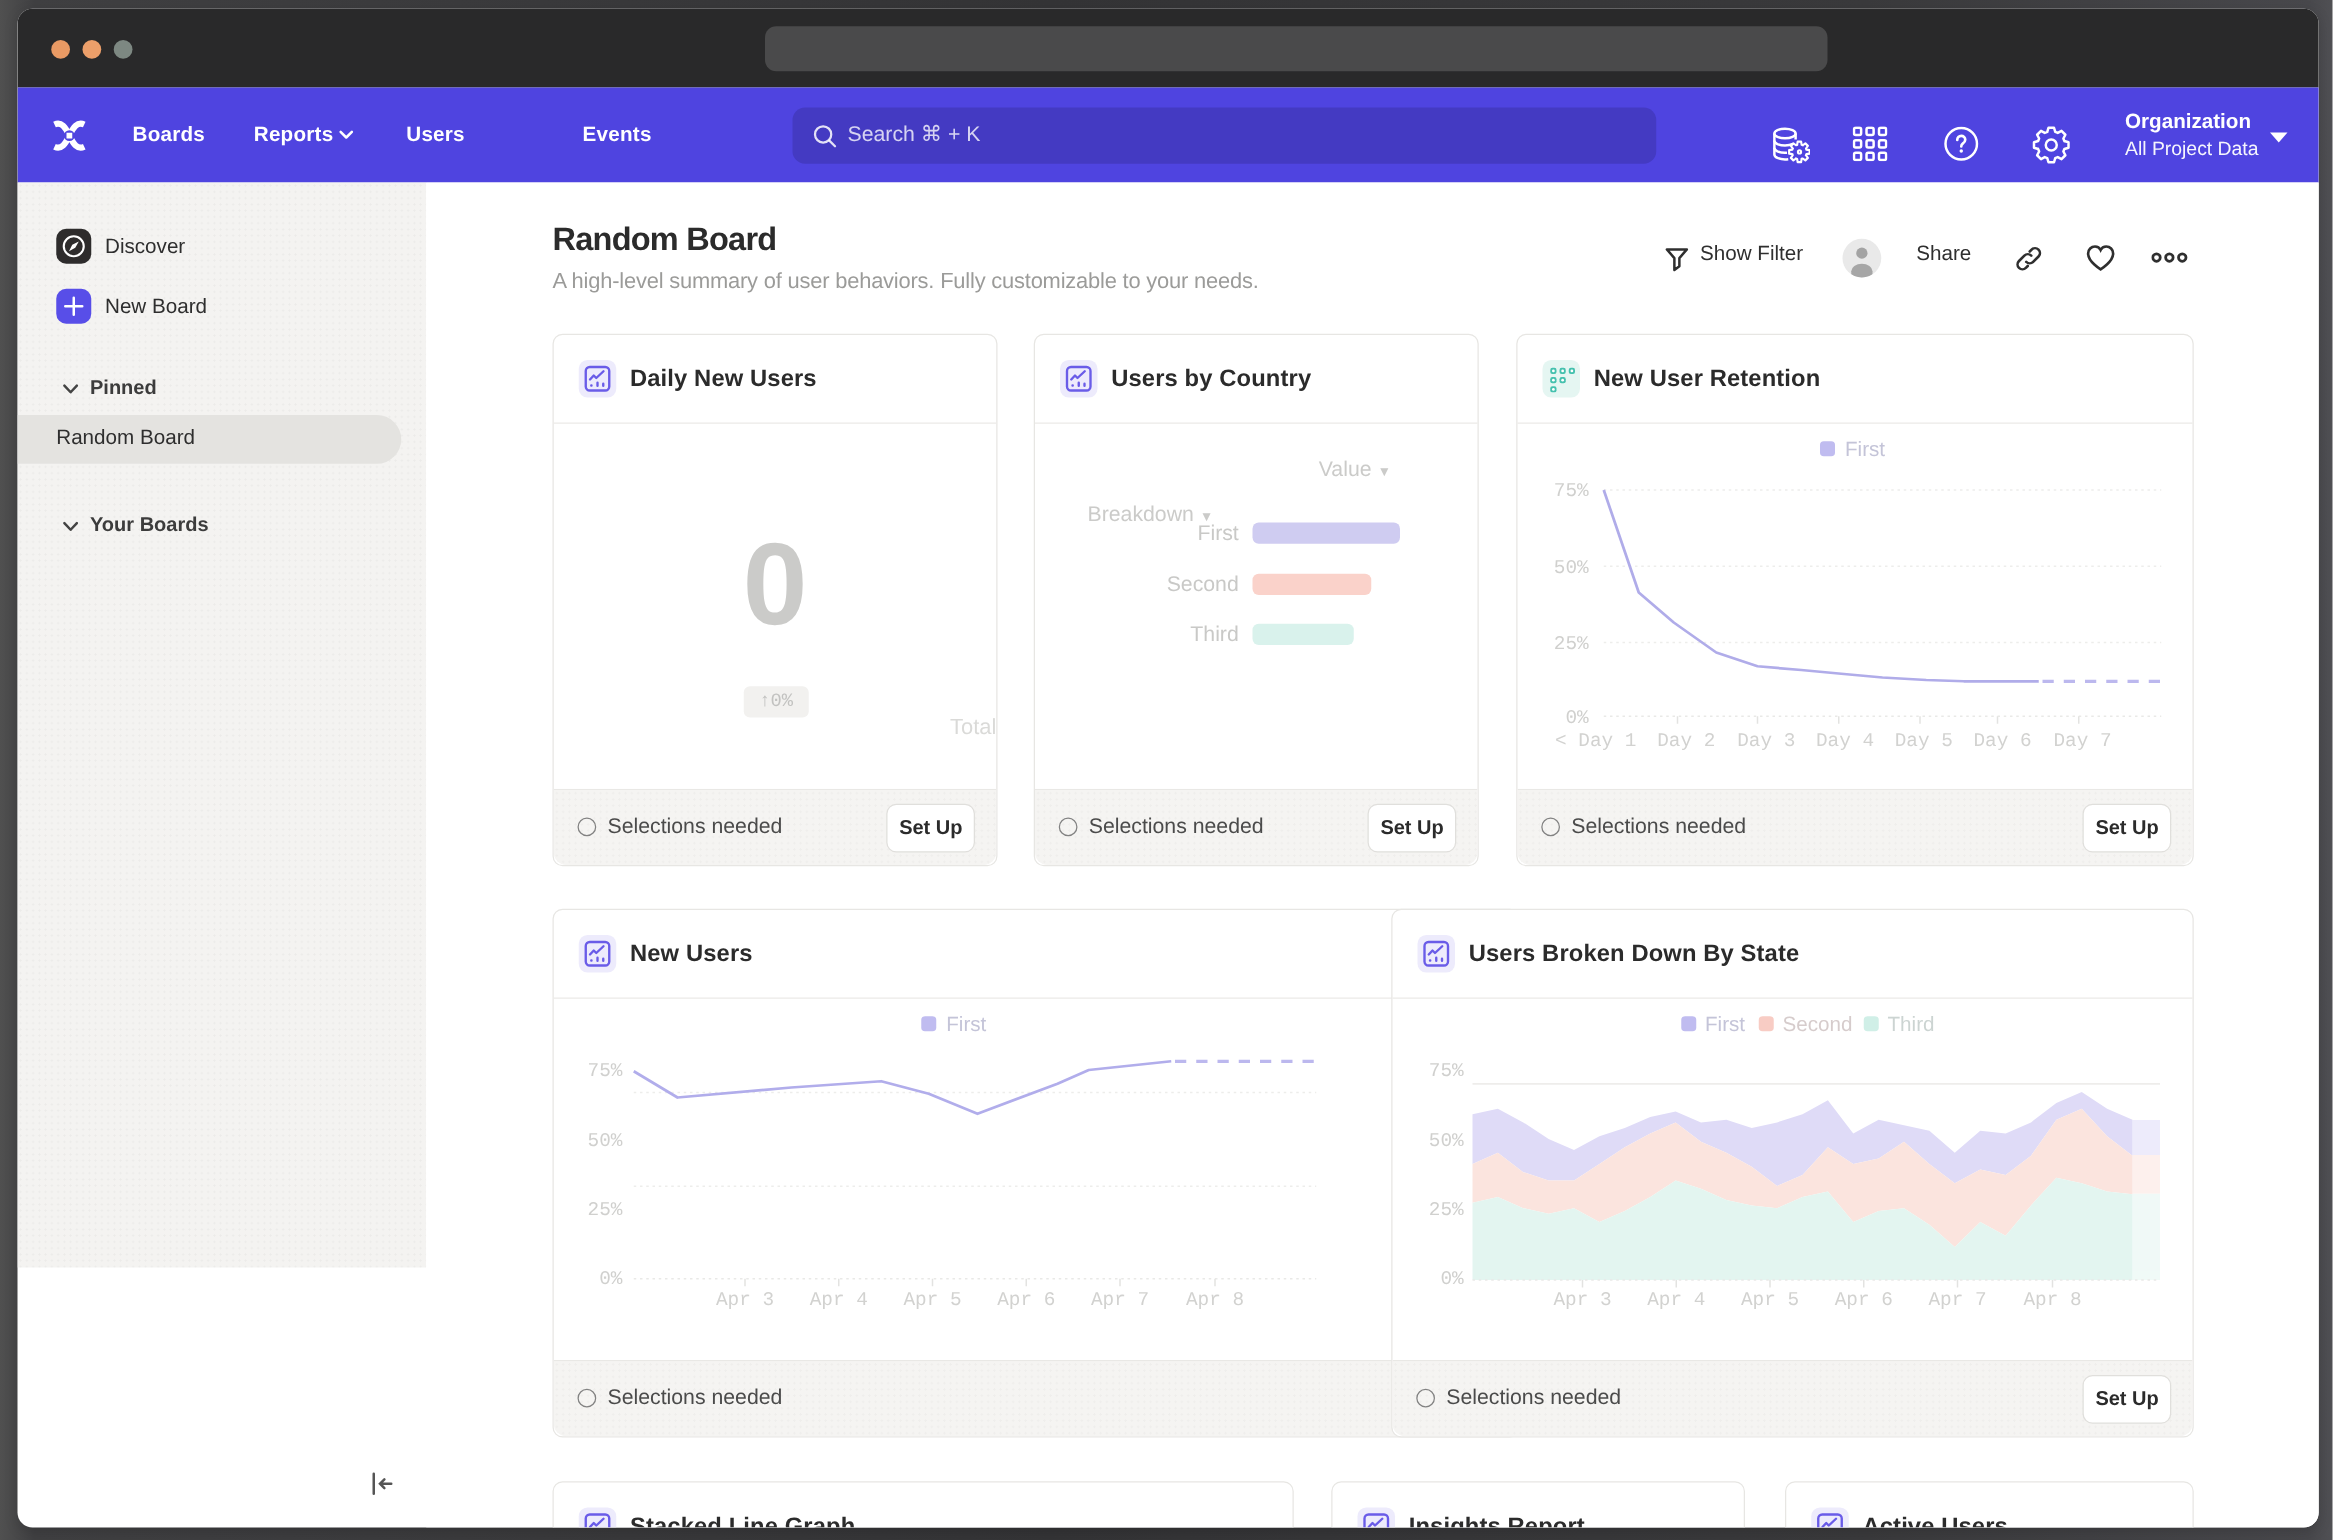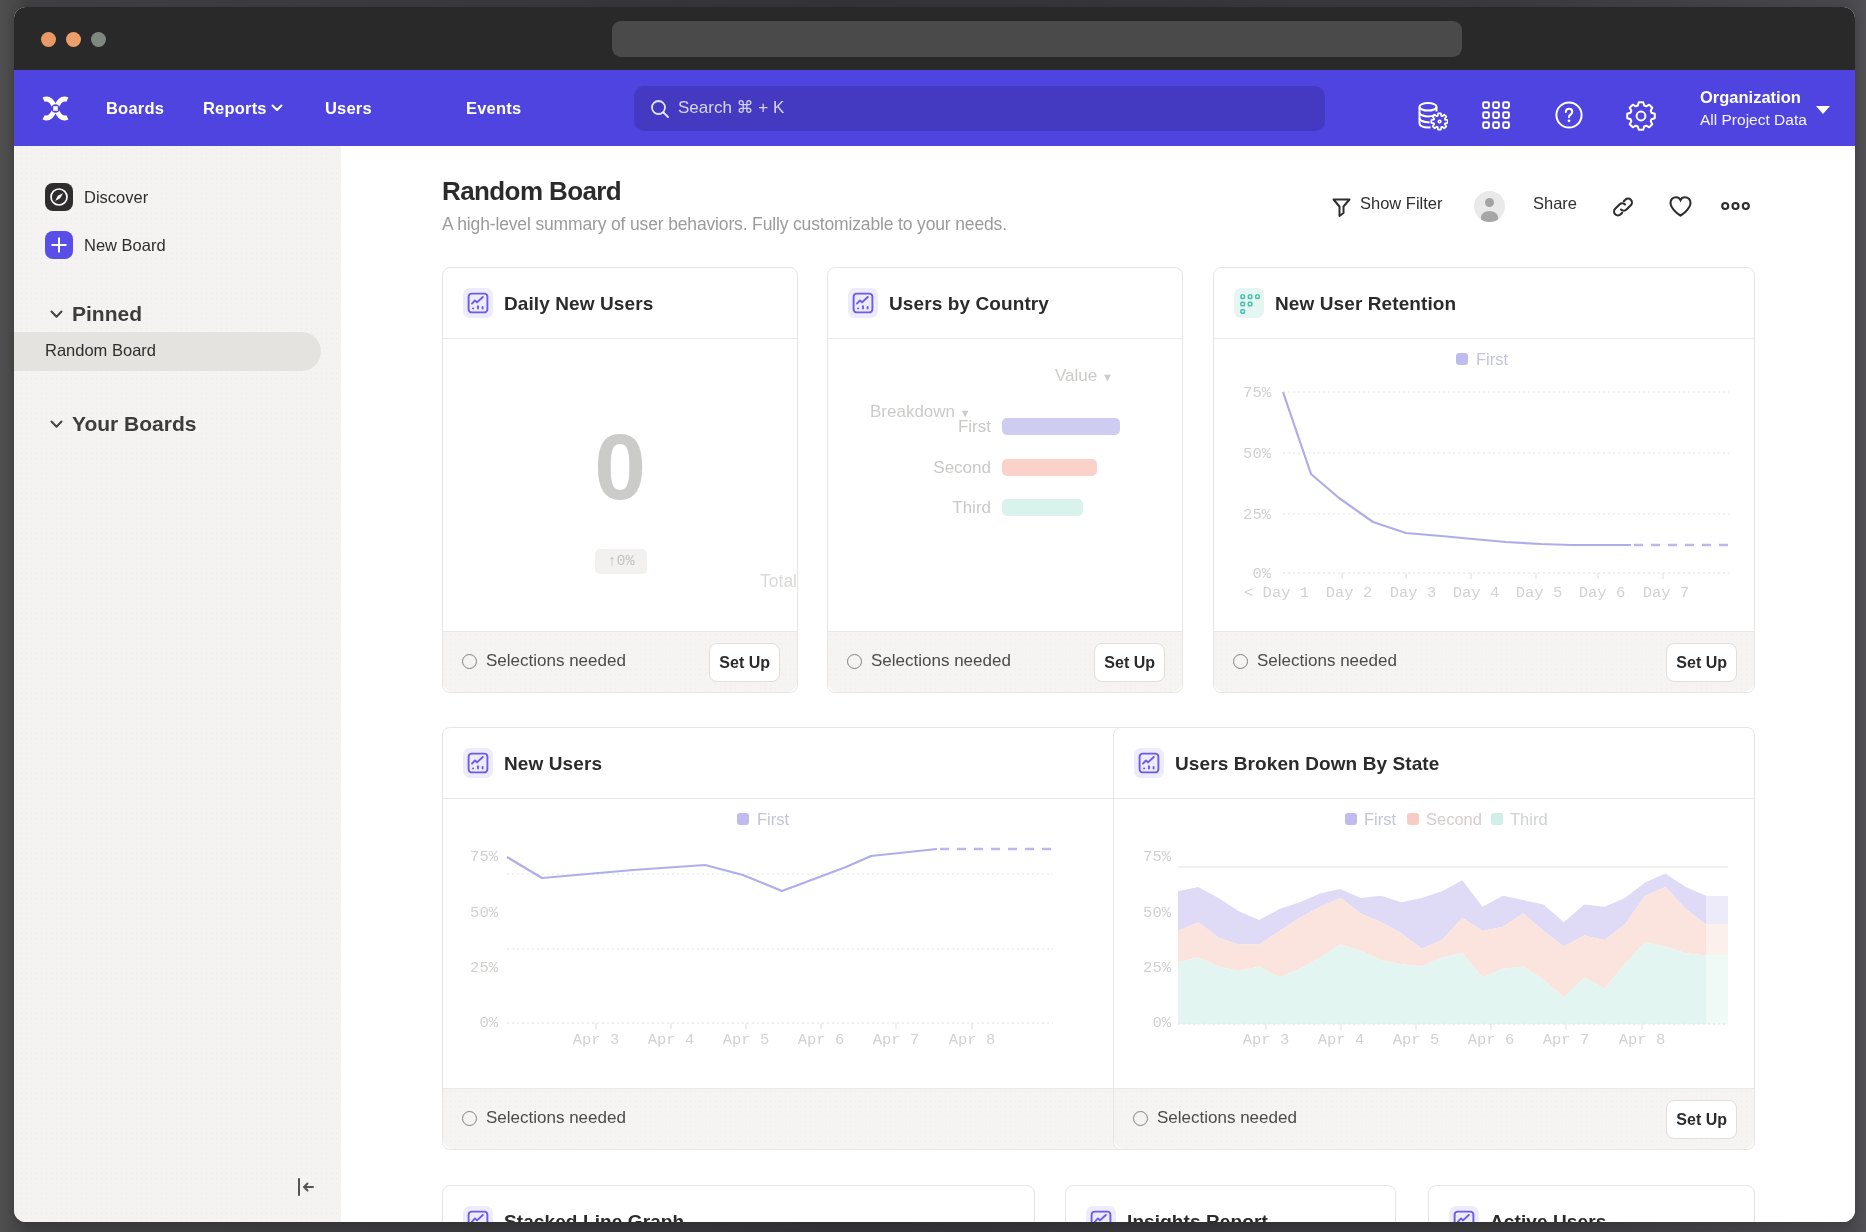--- a/index.html
+++ b/index.html
@@ -22,29 +22,29 @@
 .navlink { position:absolute; top:0; height:76px; line-height:76px; font-size:16.5px; font-weight:bold; letter-spacing:.2px; }
 #search { position:absolute; left:620px; top:16px; width:691px; height:45px; border-radius:10px; background:#443ac2; }
 #search span { position:absolute; left:44px; top:11px; font-size:17px; color:rgba(255,255,255,.78); }
 .navic { position:absolute; top:22px; }
 #orgblock { position:absolute; left:1686px; top:18px; }
 #orgblock .l1 { font-size:16.5px; font-weight:bold; }
 #orgblock .l2 { font-size:15.5px; margin-top:4px; opacity:.95; }
 #orgcaret { position:absolute; left:1802px; top:36px; width:0; height:0; border-left:7px solid transparent; border-right:7px solid transparent; border-top:8px solid #fff; }
 
 #sidebar {
-  position:absolute; left:0; top:139px; width:327px; height:1076px;
+  position:absolute; left:0; top:139px; width:327px; height:868px;
   background-color:#f4f3f1;
   background-image:radial-gradient(rgba(80,80,75,.05) 0.7px, transparent 1px);
   background-size:5px 5px;
   padding-left:20px;
 }
 .siderow { position:absolute; display:flex; align-items:center; font-size:16.5px; color:#2e2e2e; }
 .sideicon { width:28px; height:28px; border-radius:8px; margin-right:11px; position:relative; flex:none; }
-.sechead { position:absolute; font-size:21px; font-weight:bold; color:#3c3c3c; display:flex; align-items:center; }
+.sechead { position:absolute; font-size:16px; font-weight:bold; color:#3c3c3c; display:flex; align-items:center; }
 #selpill { position:absolute; left:0; top:186px; width:307px; height:39px; background:#e4e3e0; border-radius:0 20px 20px 0; }
 #selpill span { position:absolute; left:31px; top:9px; font-size:16.5px; color:#2e2e2e; }
 
 #main { position:absolute; left:327px; top:139px; width:1514px; height:1076px; background:#fff; overflow:hidden; }
 h1 { position:absolute; left:101px; top:30px; font-size:26px; color:#2b2b2b; letter-spacing:-0.6px; }
 #subtitle { position:absolute; left:101px; top:68px; font-size:17.5px; color:#9b9b99; letter-spacing:-0.15px; }
 #controls { position:absolute; left:0; top:45px; width:1514px; height:32px; color:#2f2f2f; font-size:16.5px; }
 
 .card { position:absolute; background:#fff; border:1px solid #e7e6e3; border-radius:8px; }
 .chead { position:absolute; left:0; top:0; right:0; height:71px; border-bottom:1px solid #eceae7; }

